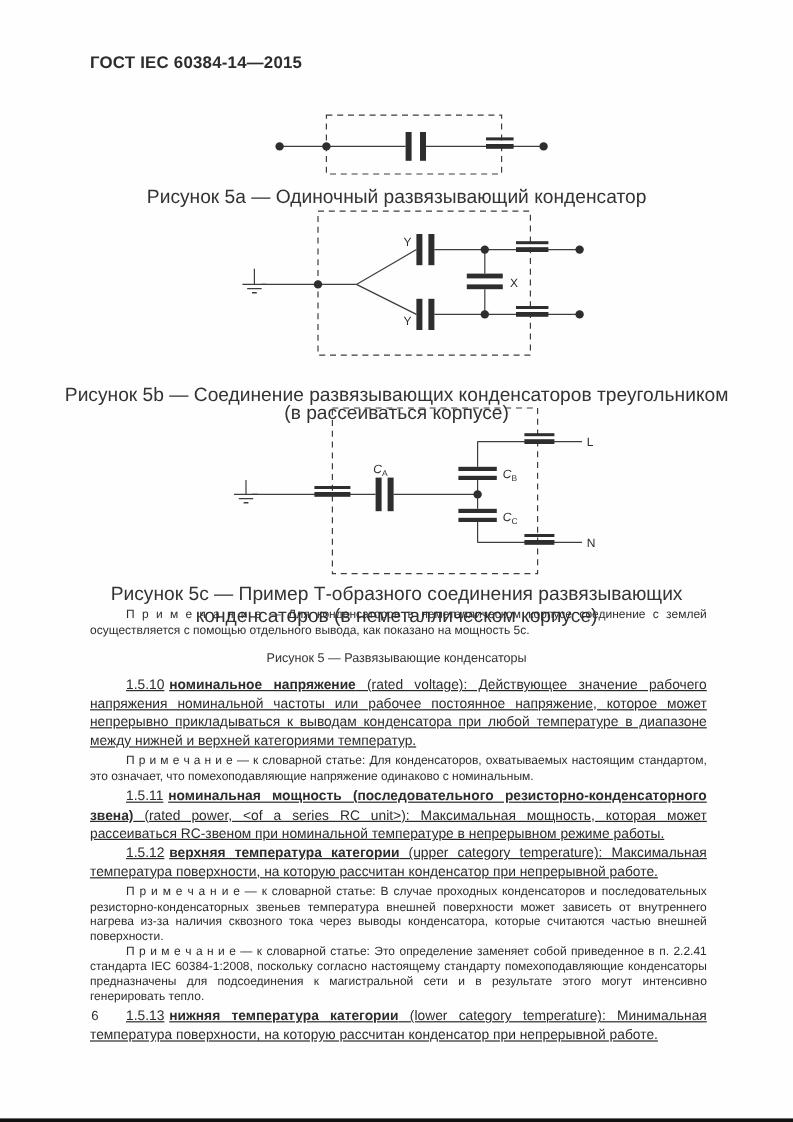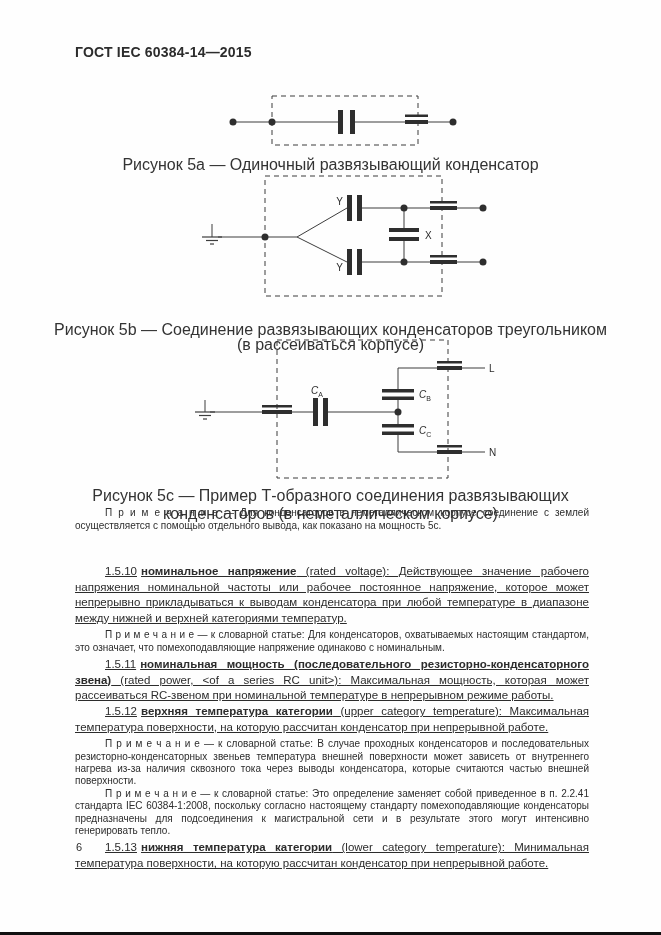--- a/index.html
+++ b/index.html
@@ -161,20 +161,21 @@
     <text x="229" y="98" font-size="10"><tspan font-style="italic">C</tspan><tspan dy="3" font-size="7">C</tspan></text>
     <text x="299" y="36" font-size="10">L</text>
     <text x="299" y="120" font-size="10">N</text>
   </svg>
   <div class="abs caption" style="top:487px;">Рисунок 5c — Пример Т-образного соединения развязывающих конденсаторов  (в неметаллическом корпусе)</div>
 
   <div class="abs notewrap" style="top:507px;">
     <span class="ind" style="display:inline-block;width:30px;"></span><span>П р и м е ч а н и е</span><span> — Для конденсаторов в неметаллическом корпусе соединение с землей осуществляется с помощью отдельного вывода, как показано на мощность 5c.</span>
   </div>
 
+  <div class="abs fig5cap" style="top:543px;">Рисунок 5 — Развязывающие конденсаторы</div>
 
   <div class="abs body-text">
 
     <p class="section"><span class="num">1.5.10</span><b>номинальное напряжение</b><span> (rated voltage): Действующее значение рабочего напряжения номинальной частоты или рабочее постоянное напряжение, которое может непрерывно прикладываться к выводам конденсатора при любой температуре в диапазоне между нижней и верхней категориями температур.</span></p>
 
     <p class="note"><span>П р и м е ч а н и е</span><span> — к словарной статье: Для конденсаторов, охватываемых настоящим стандартом, это означает, что помехоподавляющие напряжение одинаково с номинальным.</span></p>
 
     <p class="section"><span class="num">1.5.11</span><b>номинальная мощность (последовательного резисторно-конденсаторного звена)</b><span> (rated power, &lt;of a series RC unit&gt;): Максимальная мощность, которая может рассеиваться RC-звеном при номинальной температуре в непрерывном режиме работы.</span></p>
 
     <p class="section"><span class="num">1.5.12</span><b>верхняя температура категории</b><span> (upper category temperature): Максимальная температура поверхности, на которую рассчитан конденсатор при непрерывной работе.</span></p>

